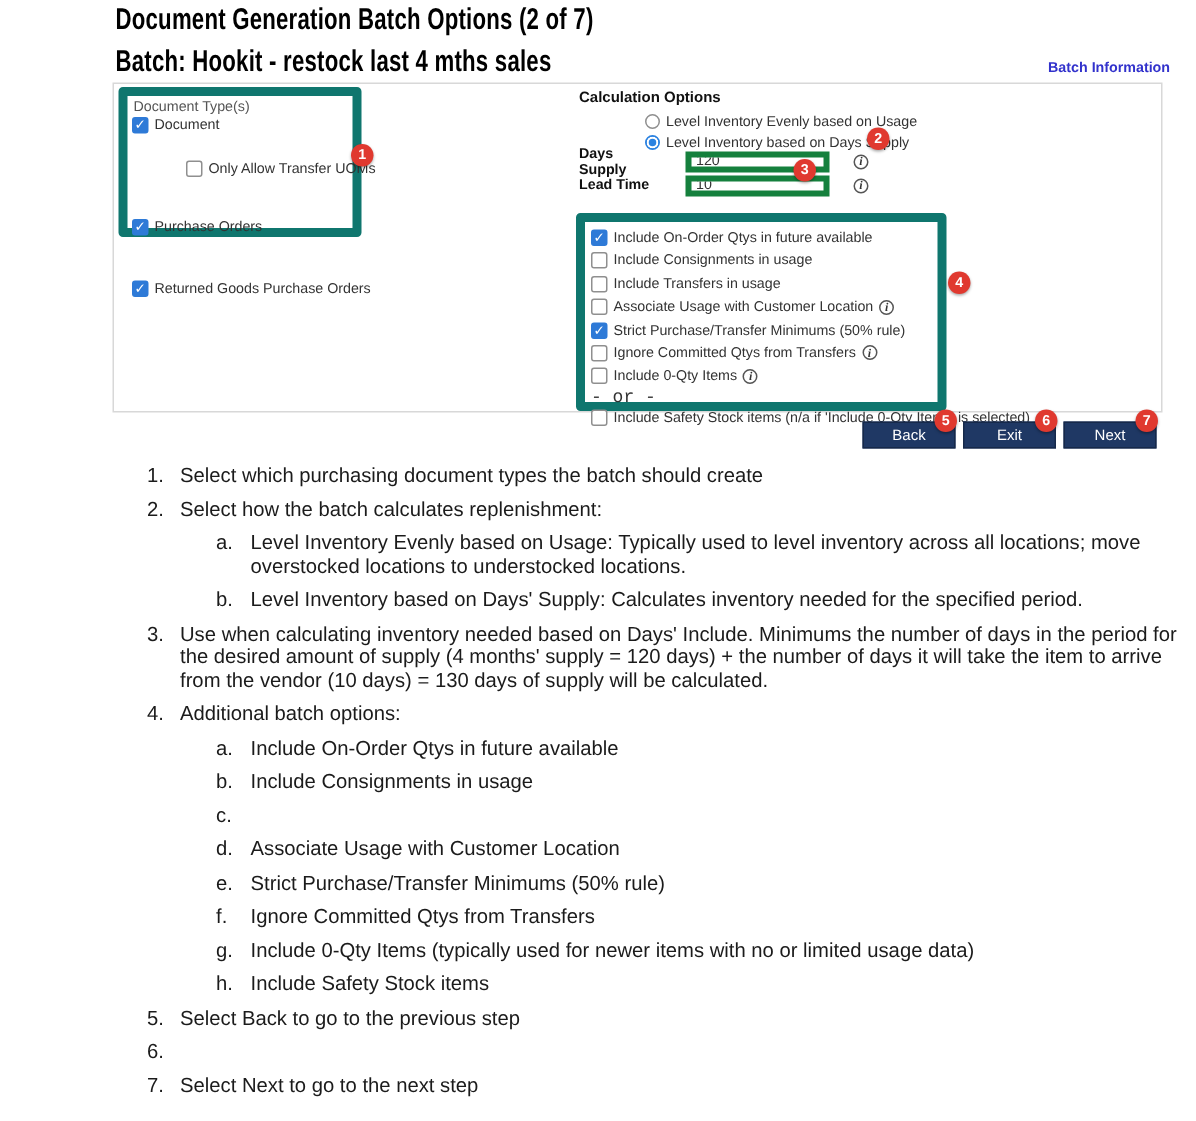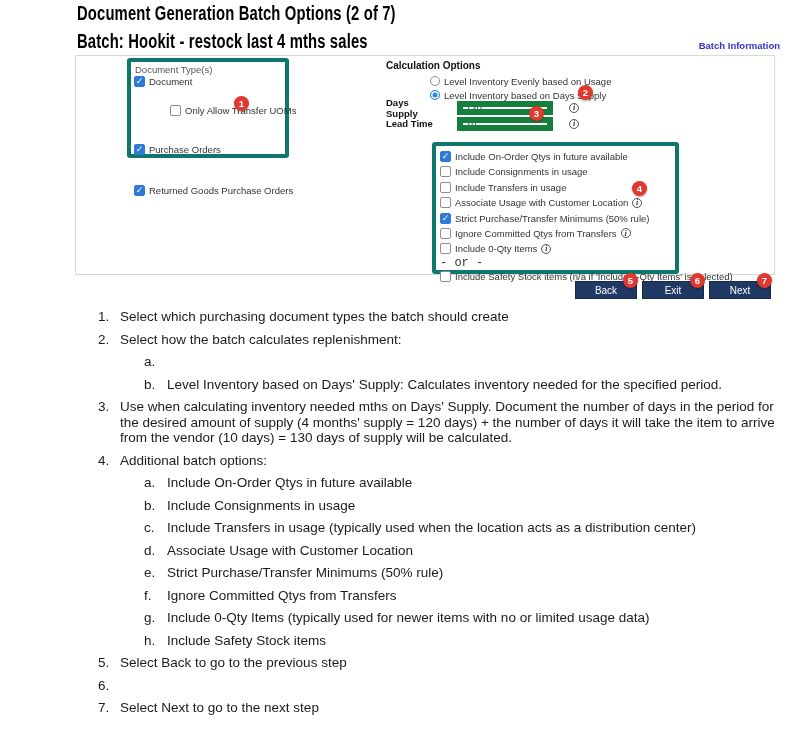--- a/index.html
+++ b/index.html
@@ -14,41 +14,41 @@
   .h2 { position:absolute; left:77px; top:30px; font-size:20px; font-weight:bold;
     color:#000; white-space:nowrap; transform:scaleX(.74); transform-origin:left top;
     letter-spacing:.2px; }
   .batch-info-link { position:absolute; top:40px; right:17px; font-size:9.5px;
     font-weight:600; color:#3232cc; cursor:pointer; }
 
   
   .shot { position:absolute; left:75px; top:55px; width:700px; height:220px;
     background:#fff; border:1px solid #d8d8d8; font-size:9.5px; color:#333; }
 
-  .redbox { position:absolute; border:4px solid #0f766e; border-radius:3px;margin-left:48px; }
+  .redbox { position:absolute; border:6px solid #0f766e; border-radius:3px; }
   .box-doc { left:3px; top:2px; width:162px; height:100px; }
   .box-opts { left:308px; top:86px; width:247px; height:132px; }
 
   .panel-label { color:#555; }
   .cb-row { position:relative; display:flex; align-items:center; gap:4px; height:14px; }
   .cb { width:11px; height:11px; flex:none; border:1px solid #8f8f8f; border-radius:2px;
     background:#fff; display:inline-flex; align-items:center; justify-content:center;
     font-size:9px; line-height:1; color:#fff; cursor:pointer; }
   .cb.checked { background:#2e7ad7; border-color:#2e7ad7; }
   .cb-label { white-space:nowrap; }
 
   .radio-row { position:relative; display:flex; align-items:center; gap:4px; height:14px; }
   .radio { width:10px; height:10px; flex:none; border:1px solid #8f8f8f; border-radius:50%;
     background:#fff; cursor:pointer; }
   .radio.selected { border-color:#2b82e0; background:#2b82e0;
     box-shadow:inset 0 0 0 1.5px #fff; }
 
   .field-row { position:absolute; display:flex; align-items:center; gap:16px; height:15px; }
   .field-label { font-weight:bold; color:#111; width:55px; flex:none; }
-  .field-input { width:96px; height:14px; border:6px solid #15803d; font-size:9.5px;
+  .field-input { width:96px; height:14px; border:4px solid #15803d; font-size:9.5px;
     padding:0 0 0 3px; color:#333; font-family:"Liberation Sans", sans-serif; }
   .info { width:10px; height:10px; flex:none; border:1px solid #555; border-radius:50%;
     display:inline-flex; align-items:center; justify-content:center;
     font:italic bold 8px "Liberation Serif", serif; color:#333; cursor:pointer; }
 
   .opts-inner { position:absolute; left:4px; top:3px; right:4px; }
   .opts-inner .cb-row { height:15px; margin-bottom:0.4px; }
   .or-sep { height:12px; display:flex; align-items:center; font-size:12px; color:#333;font-family:Liberation Mono, monospace; }
 
   .badge { position:absolute; width:15px; height:15px; border-radius:50%;
@@ -194,44 +194,44 @@
     <div class="ins l0">
       <span class="mk">1.</span>
       <span class="tx"><span>Select which purchasing </span><b>document types</b><span> the batch should create</span></span>
     </div>
     <div class="ins l0">
       <span class="mk">2.</span>
       <span class="tx"><span>Select how the batch calculates replenishment:</span></span>
     </div>
     <div class="ins l1">
       <span class="mk">a.</span>
+      <span class="tx"><b>Level Inventory Evenly based on Usage</b><span>: Typically used to level inventory across all locations; move overstocked locations to understocked locations.</span></span>
     </div>
     <div class="ins l1">
       <span class="mk">b.</span>
       <span class="tx"><b>Level Inventory based on Days' Supply</b><span>: Calculates inventory needed for the specified period.</span></span>
     </div>
     <div class="ins l0">
       <span class="mk">3.</span>
-      <span class="tx"><span>Use when calculating inventory needed </span><b>mths on Days' Supply</b><span>. Document the </span><b>number of days</b><span> in the period for the desired amount of supply (4 months' supply = 120 days) + the number of days it will take the item to arrive from the vendor (10 days) = 130 days of supply will be calculated.</span></span>
+      <span class="tx"><span>Use when calculating inventory needed </span><b>based on Days' Include</b><span>. Minimums the </span><b>number of days</b><span> in the period for the desired amount of supply (4 months' supply = 120 days) + the number of days it will take the item to arrive from the vendor (10 days) = 130 days of supply will be calculated.</span></span>
     </div>
     <div class="ins l0">
       <span class="mk">4.</span>
       <span class="tx"><span>Additional batch options:</span></span>
     </div>
     <div class="ins l1">
       <span class="mk">a.</span>
       <span class="tx"><b>Include On-Order Qtys in future available</b></span>
     </div>
     <div class="ins l1">
       <span class="mk">b.</span>
       <span class="tx"><b>Include Consignments in usage</b></span>
     </div>
     <div class="ins l1">
       <span class="mk">c.</span>
-      <span class="tx"><b>Include Transfers in usage</b><span> (typically used when the location acts as a distribution center)</span></span>
     </div>
     <div class="ins l1">
       <span class="mk">d.</span>
       <span class="tx"><b>Associate Usage with Customer Location</b></span>
     </div>
     <div class="ins l1">
       <span class="mk">e.</span>
       <span class="tx"><b>Strict Purchase/Transfer Minimums (50% rule)</b></span>
     </div>
     <div class="ins l1">

